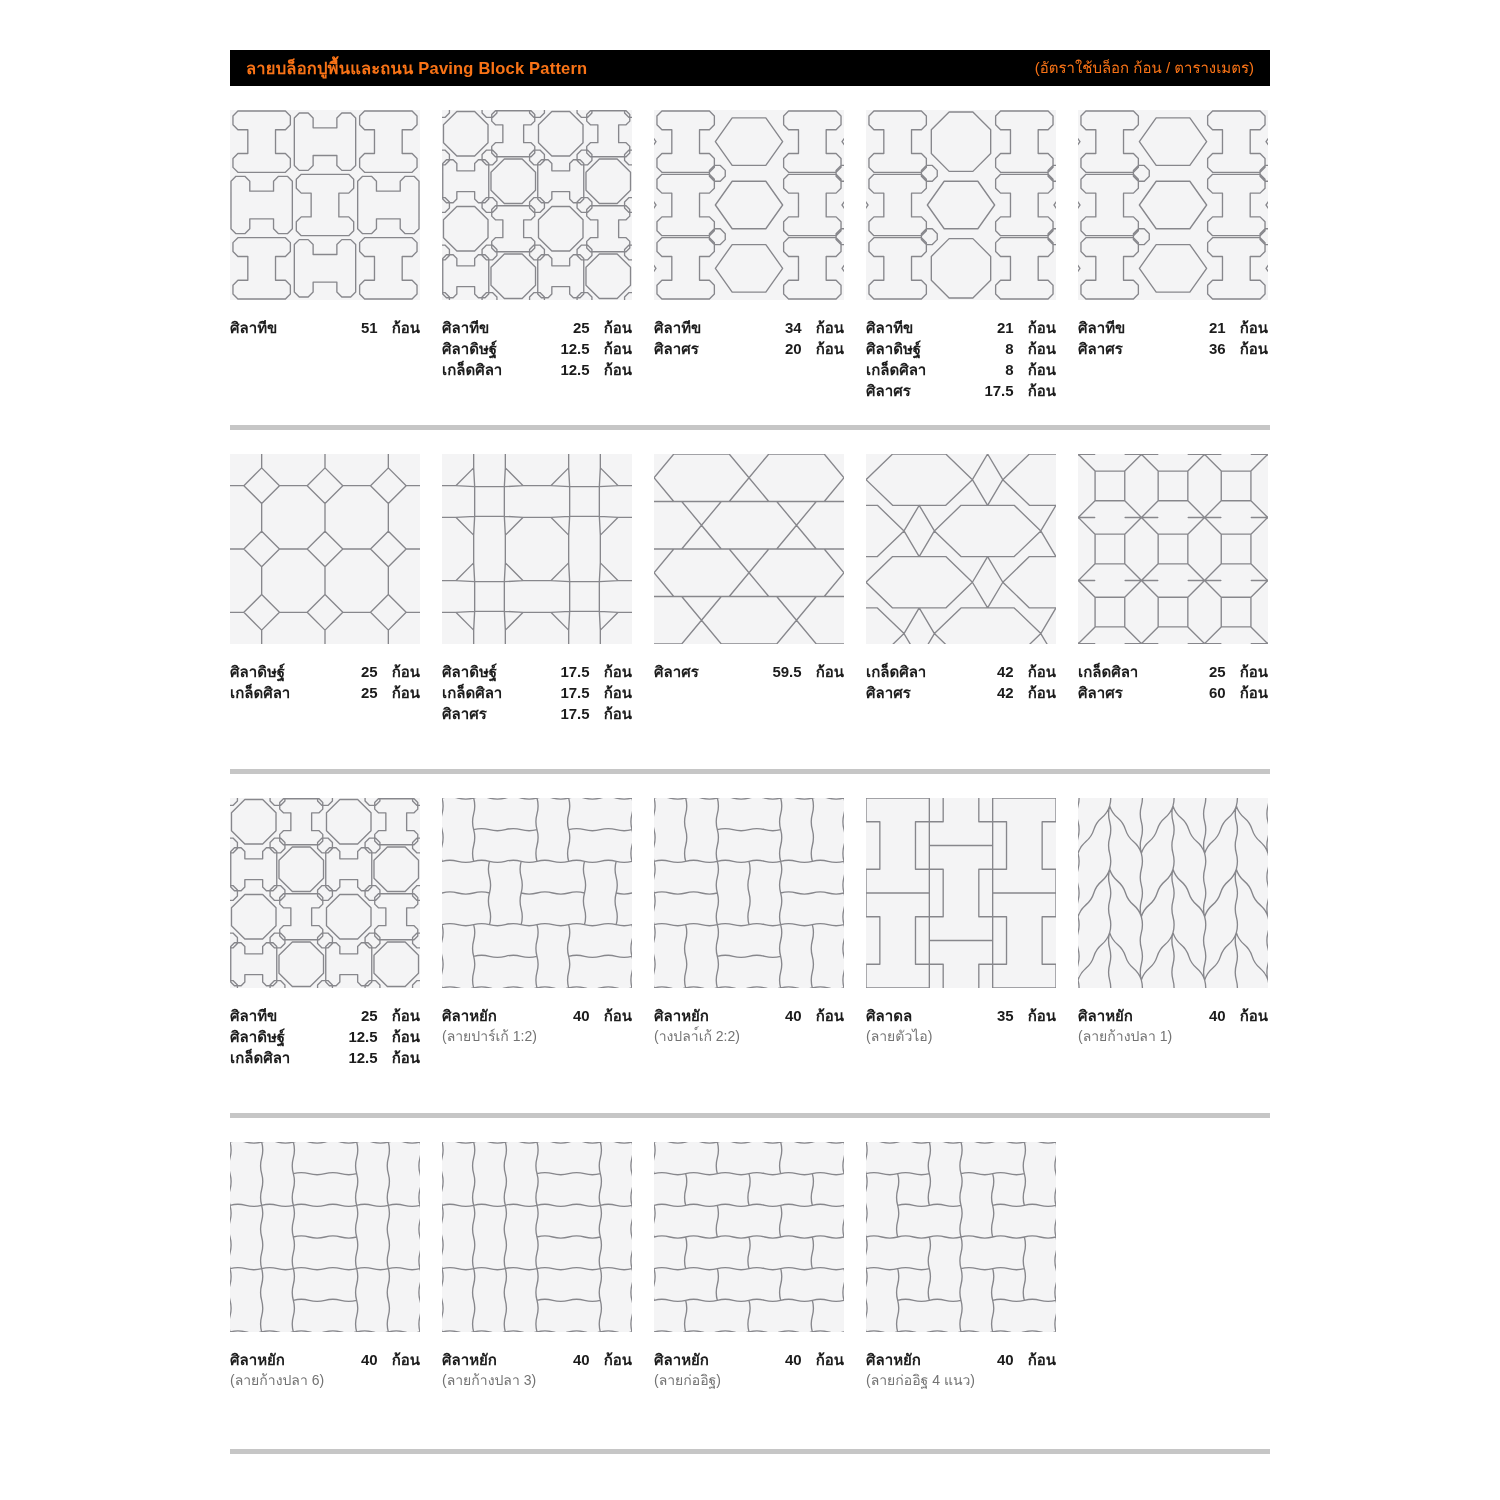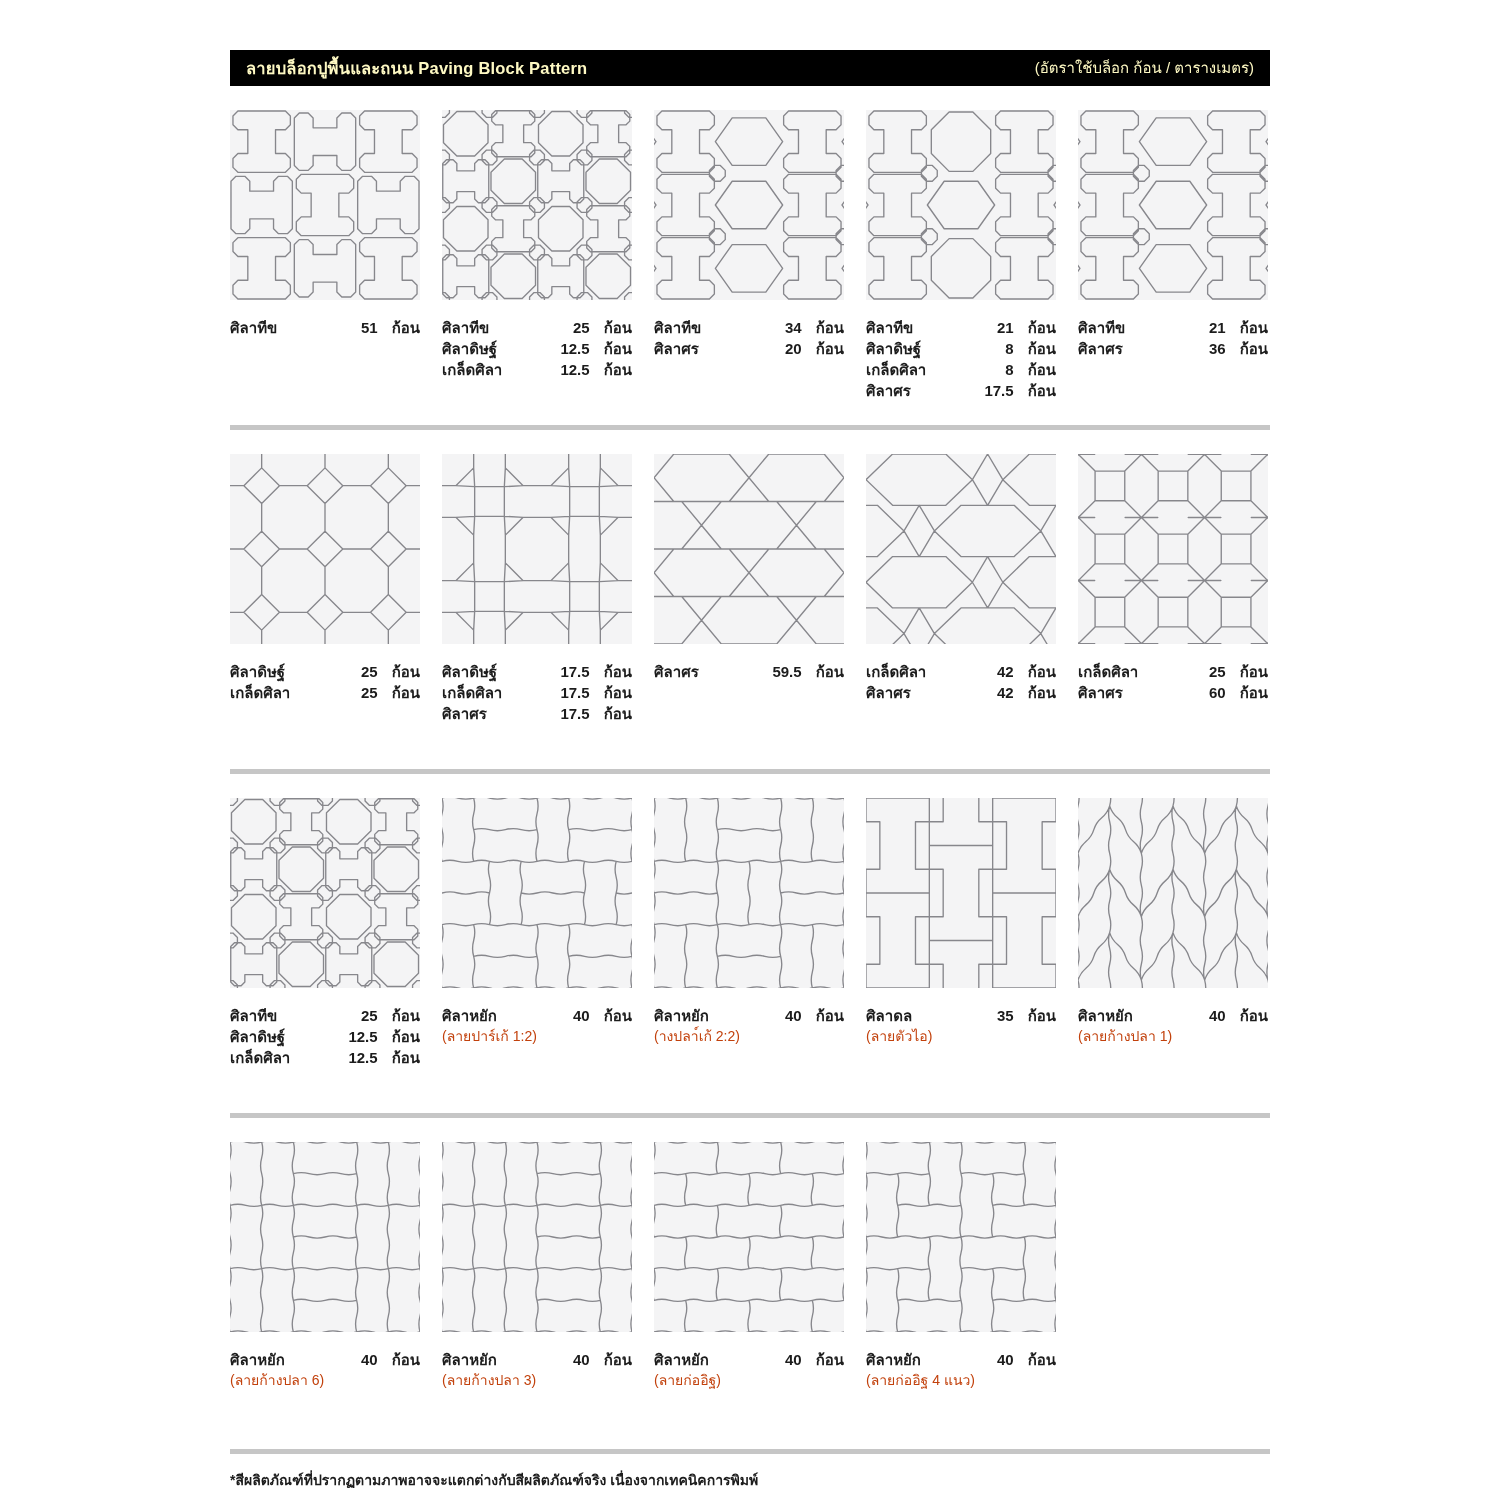--- a/index.html
+++ b/index.html
@@ -21,32 +21,32 @@
   .header-title{font-size:16.5px;font-weight:700;letter-spacing:.2px;}
   .header-note{font-size:15px;font-weight:500;}
   .prow{display:flex;gap:22px;}
   .section{height:315px;border-bottom:5px solid #404040;margin-bottom:24px;}
   .section.last{height:307px;margin-bottom:0;}
   .card{width:190px;flex:0 0 auto;}
   .swatch{width:190px;height:190px;line-height:0;}
   .lines{margin-top:17px;display:flex;flex-direction:column;}
   .line{display:flex;justify-content:space-between;align-items:baseline;line-height:21px;font-size:15px;}
   .nm{font-weight:700;}
-  .nm.sub{font-weight:400;font-size:14px;color:#c2410c;}
+  .nm.sub{font-weight:400;font-size:14px;color:#737373;}
   .q{display:flex;gap:14px;}
   .q .num{min-width:32px;text-align:right;font-weight:700;}
   .q .unit{font-weight:700;}
   .footnote{margin-top:15px;font-size:14px;font-weight:600;color:#1c1c1c;}
 </style>
 </head>
 <body>
 
 <div class="page">
   <div class="content">
-    <div class="header-bar" style="background: rgb(0, 0, 0); color: #fef9c3;">
+    <div class="header-bar" style="background: rgb(0, 0, 0); color: #f97316;">
       <span class="header-title">ลายบล็อกปูพื้นและถนน Paving Block Pattern</span>
       <span class="header-note">(อัตราใช้บล็อก ก้อน / ตารางเมตร)</span>
     </div>
     <div>
         <div class="section" style="border-bottom-color: rgb(198, 198, 198);">
           <div class="prow">
             <div class="card">
               <div class="swatch"><svg viewBox="0 0 192 192" width="190" height="190">
                   <rect width="192" height="192" fill="#f4f4f5"></rect>
                   <path d="M8,1L56,1L61,6L61,15L56,20L46,20L46,44L56,44L61,49L61,58L56,63L8,63L3,58L3,49L8,44L18,44L18,20L8,20L3,15L3,6ZM1,72L1,120L6,125L15,125L20,120L20,110L44,110L44,120L49,125L58,125L63,120L63,72L58,67L49,67L44,72L44,82L20,82L20,72L15,67L6,67ZM8,129L56,129L61,134L61,143L56,148L46,148L46,172L56,172L61,177L61,186L56,191L8,191L3,186L3,177L8,172L18,172L18,148L8,148L3,143L3,134ZM65,8L65,56L70,61L79,61L84,56L84,46L108,46L108,56L113,61L122,61L127,56L127,8L122,3L113,3L108,8L108,18L84,18L84,8L79,3L70,3ZM72,65L120,65L125,70L125,79L120,84L110,84L110,108L120,108L125,113L125,122L120,127L72,127L67,122L67,113L72,108L82,108L82,84L72,84L67,79L67,70ZM65,136L65,184L70,189L79,189L84,184L84,174L108,174L108,184L113,189L122,189L127,184L127,136L122,131L113,131L108,136L108,146L84,146L84,136L79,131L70,131ZM136,1L184,1L189,6L189,15L184,20L174,20L174,44L184,44L189,49L189,58L184,63L136,63L131,58L131,49L136,44L146,44L146,20L136,20L131,15L131,6ZM129,72L129,120L134,125L143,125L148,120L148,110L172,110L172,120L177,125L186,125L191,120L191,72L186,67L177,67L172,72L172,82L148,82L148,72L143,67L134,67ZM136,129L184,129L189,134L189,143L184,148L174,148L174,172L184,172L189,177L189,186L184,191L136,191L131,186L131,177L136,172L146,172L146,148L136,148L131,143L131,134Z" fill="none" stroke="#87878c" stroke-width="1.36" stroke-linejoin="round" stroke-linecap="round"></path>
@@ -461,15 +461,14 @@
                   </span>
                 </div>
                 <div class="line">
                   <span class="nm sub">(ลายก่ออิฐ 4 แนว)</span>
                 </div>
               </div>
             </div>
           </div>
         </div>
       </div>
-    <div class="footnote">*สีผลิตภัณฑ์ที่ปรากฏตามภาพอาจจะแตกต่างกับสีผลิตภัณฑ์จริง เนื่องจากเทคนิคการพิมพ์</div>
   </div>
 </div>
 
 </body></html>

